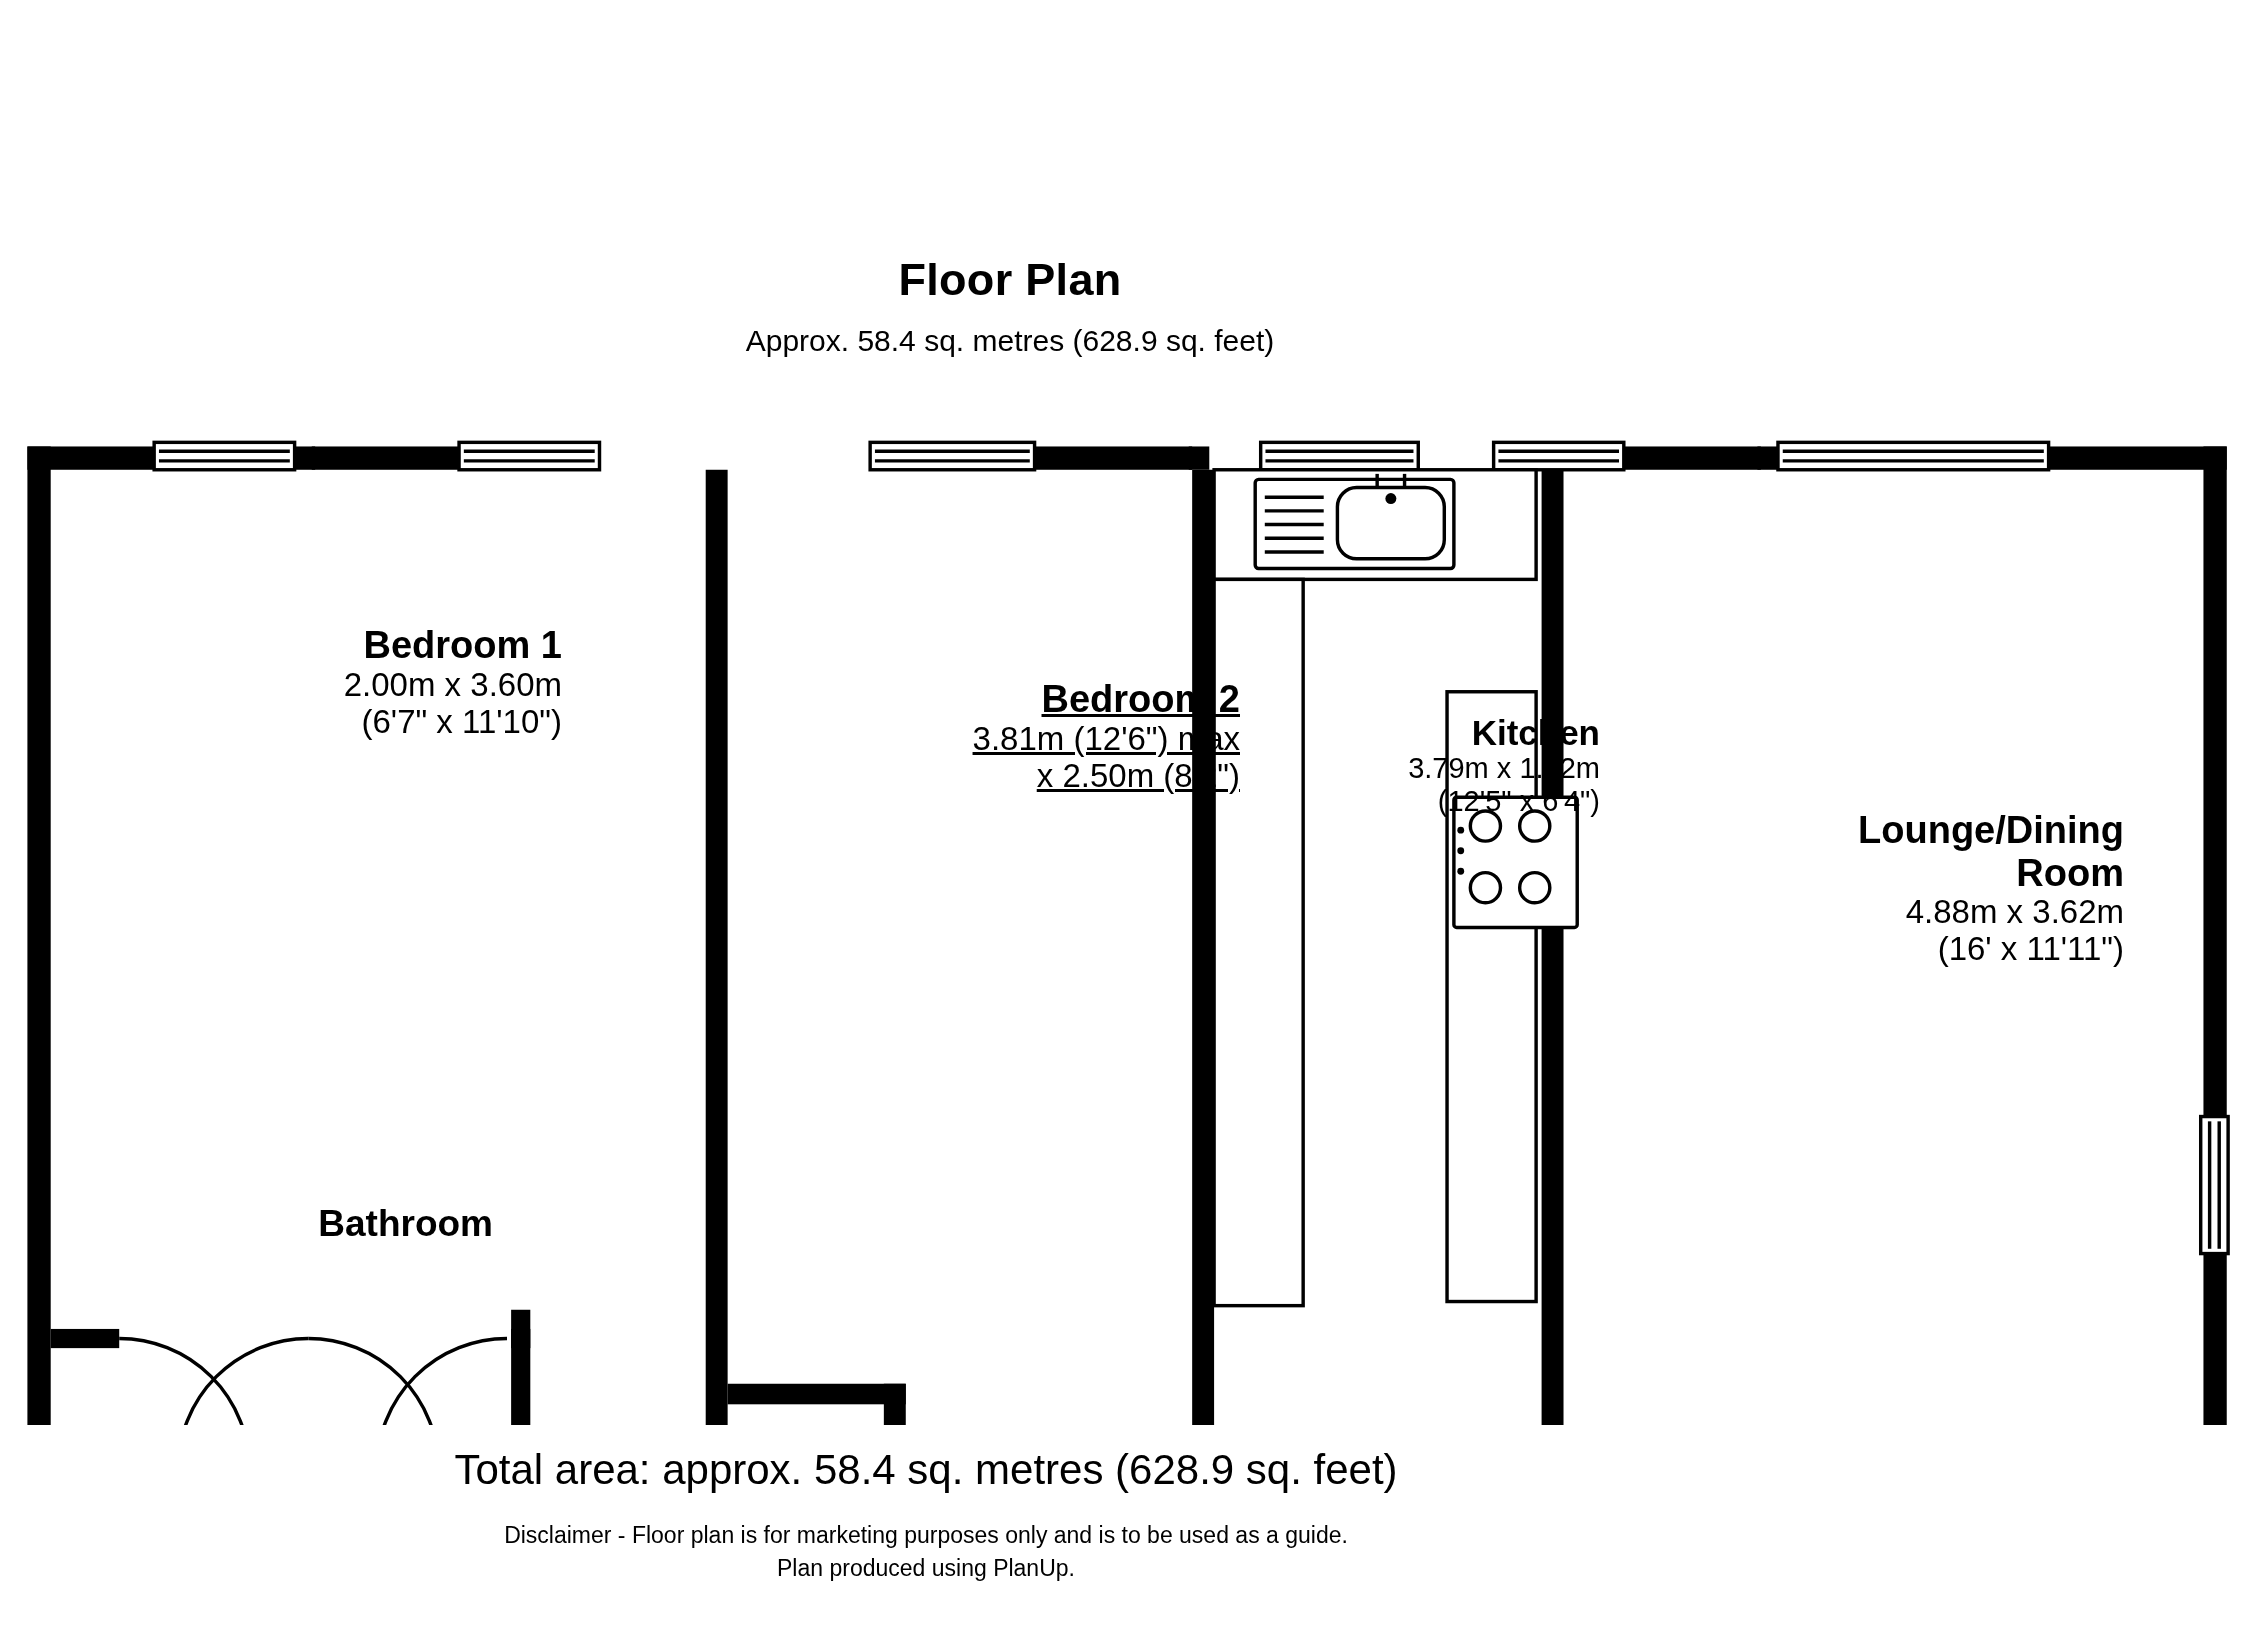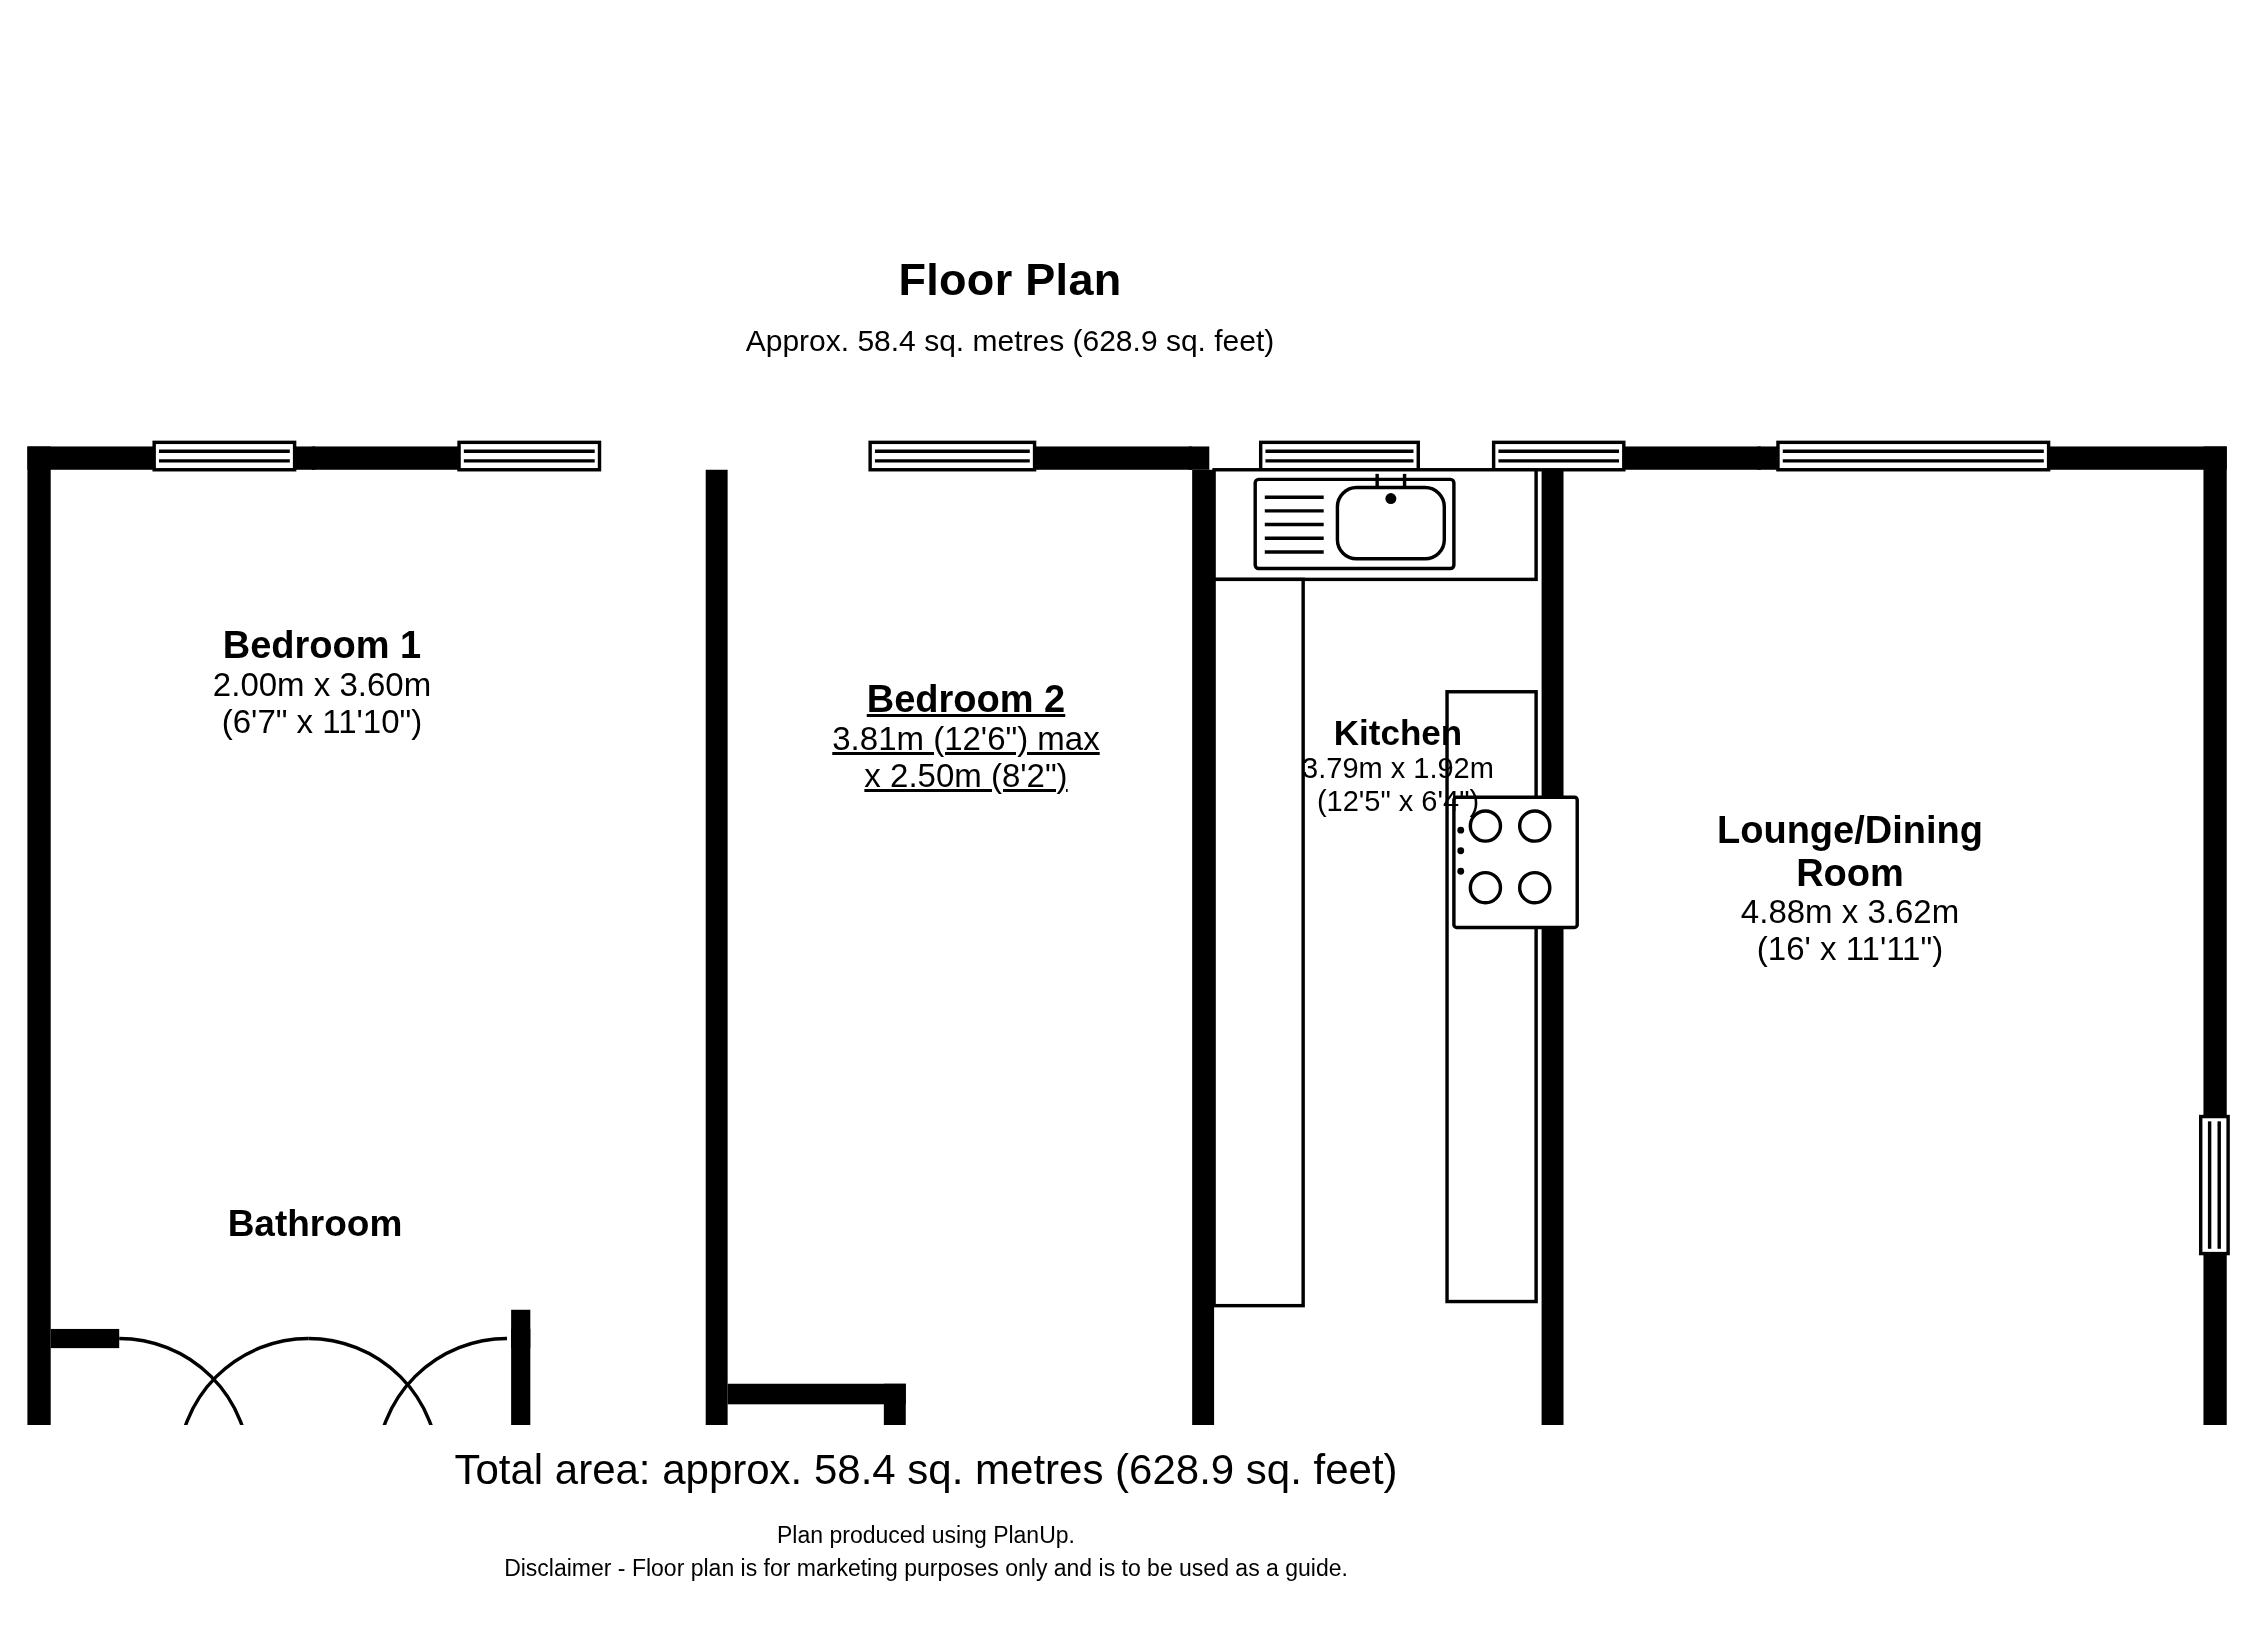--- a/index.html
+++ b/index.html
@@ -59,21 +59,21 @@
     width: 2261px;
     height: 1028px;
   }
   #plan-canvas svg {
     display: block;
   }
 
   
   .room-label {
     position: absolute;
-    text-align: center;
+    text-align: right;
     line-height: 1.12;
     white-space: nowrap;
   }
   .room-label .rl-name {
     font-size: 38px;
     font-weight: bold;
     display: block;
   }
   .room-label .rl-line {
     font-size: 33px;
@@ -320,17 +320,17 @@
   <span class="rl-line">(16' x 11'11")</span>
 </div>
 
 <div class="room-label" id="label-bathroom">
   <span class="rl-name">Bathroom</span>
 </div>
 
 <div class="footer">
   <div class="total-area">Total area: approx. 58.4 sq. metres (628.9 sq. feet)</div>
   <div class="disclaimer">
+    <div>Disclaimer - Floor plan is for marketing purposes only and is to be used as a guide.</div>
     <div>Plan produced using PlanUp.</div>
-    <div>Disclaimer - Floor plan is for marketing purposes only and is to be used as a guide.</div>
   </div>
 </div>
 
 
 </body></html>

